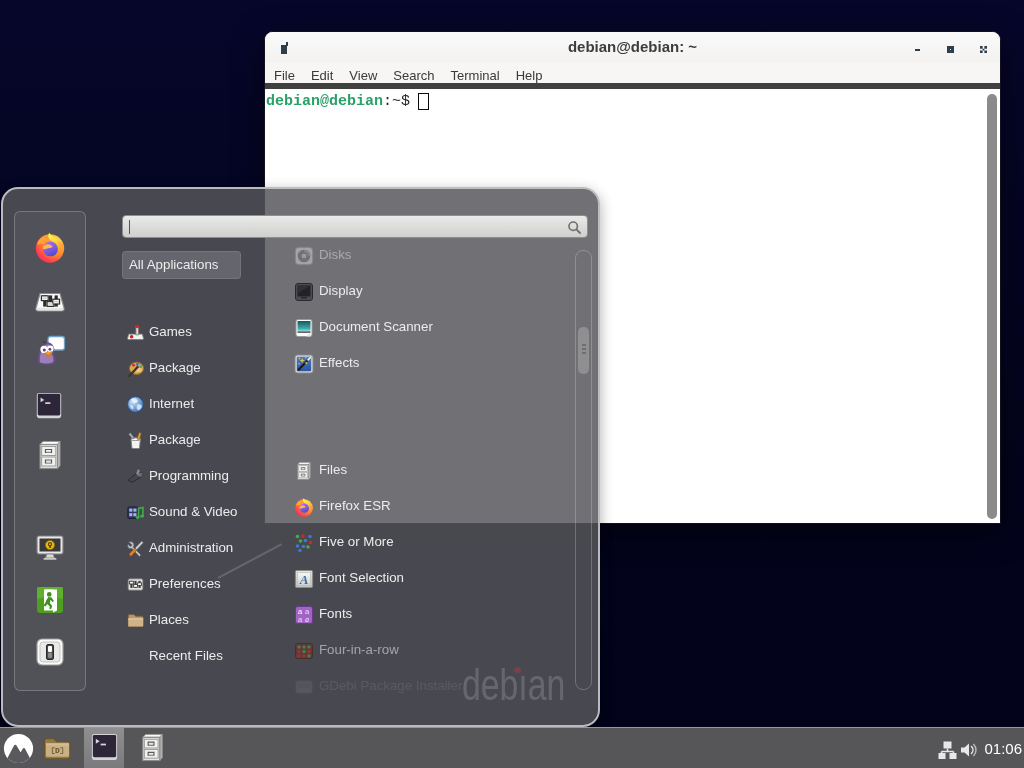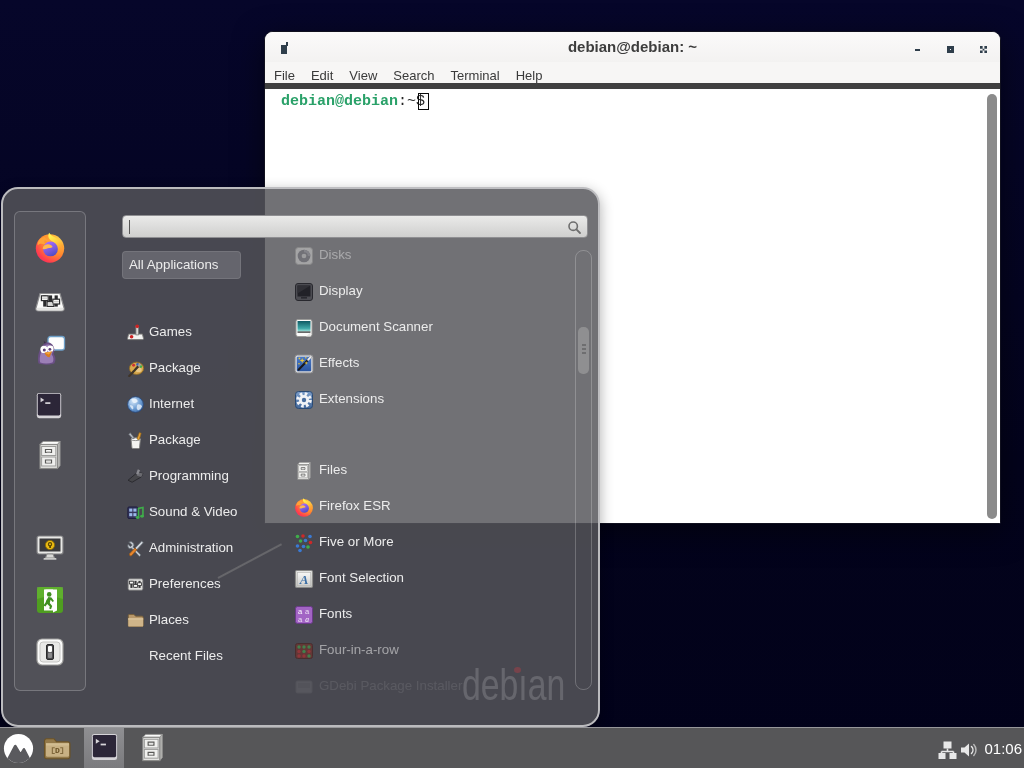--- a/index.html
+++ b/index.html
@@ -5,21 +5,21 @@
 body{font-family:"Liberation Sans",sans-serif;position:relative;background:linear-gradient(180deg,#06062a 0%,#03031c 60%,#02021a 100%)}
 #term{position:absolute;left:264px;top:31px;width:737px;height:493px;background:#fff;border:1px solid #11111f;border-radius:9px 9px 2px 2px;box-shadow:0 8px 30px rgba(0,0,0,.5)}
 #tbar{position:absolute;left:0;top:0;right:0;height:30px;background:linear-gradient(180deg,#fbfafa,#f3f2f1);border-radius:8px 8px 0 0}
 #title{position:absolute;left:0;right:0;top:6px;text-align:center;font-size:15px;font-weight:bold;color:#3d3d3d}
 #ticon{position:absolute;left:16px;top:13px;width:6px;height:9px;background:#2f3e4b}
 #ticon:after{content:"";position:absolute;left:5px;top:-3px;width:2px;height:4px;background:#2f3e4b}
 .wbtn{position:absolute;color:#2f3e4b}
 #mbar{position:absolute;left:0;top:30px;right:0;height:27px;background:#f7f6f5;border-bottom:6px solid #404040;font-size:13px;color:#3a3a3a;padding-left:1px}
 #mbar span{display:inline-block;padding:6px 8px}
 #tcontent{position:absolute;left:0;top:58px;right:0;bottom:0;background:#fff;font-family:"Liberation Mono",monospace;font-size:15px;line-height:19px}
-#prompt{position:absolute;left:16px;top:2px;color:#262626}
+#prompt{position:absolute;left:1px;top:2px;color:#262626}
 #prompt b{color:#2aa169;font-weight:bold}
 #cursor{position:absolute;left:153px;top:3px;width:11px;height:17px;border:1.8px solid #0a0a0a}
 #tscroll{position:absolute;right:3px;top:4px;bottom:4px;width:10px;background:#8b8b8b;border-radius:5px}
 #menu{position:absolute;left:1px;top:187px;width:599px;height:540px;background:rgba(86,86,91,.84);border:2px solid rgba(198,198,200,.92);border-radius:17px;box-shadow:0 4px 14px rgba(0,0,0,.32);color:#ececec;font-size:13.3px}
 #sidebar{position:absolute;left:11px;top:22px;width:72px;height:480px;background:rgba(255,255,255,.05);border:1px solid rgba(255,255,255,.22);border-radius:6px}
 .sic{position:absolute;left:31px;width:32px;height:32px}
 #search{position:absolute;left:119px;top:26px;width:466px;height:23px;background:linear-gradient(180deg,#eaeae9,#cfcfce);border:1px solid #8f8f92;border-radius:4px}
 #search .caret{position:absolute;left:6px;top:4px;width:1px;height:14px;background:#555}
 #search svg{position:absolute;right:5px;top:4px}
 #allapps{position:absolute;left:119px;top:62px;width:119px;height:28px;background:rgba(255,255,255,.16);border:1px solid rgba(255,255,255,.1);border-radius:4px;line-height:26px;padding-left:6px}
@@ -318,35 +318,20 @@
 <path d="M16.8 3 L4.6 15.8" stroke="#1a1a1c" stroke-width="2" stroke-linecap="round"></path>
 <path d="M16.9 2.9 L14.2 5.7" stroke="#ececee" stroke-width="2" stroke-linecap="round"></path>
 <path d="M8.2 4 l0.7 1.8 l1.8 0.7 l-1.8 0.7 l-0.7 1.8 l-0.7 -1.8 l-1.8 -0.7 l1.8 -0.7 Z" fill="#e8c53a"></path>
 <path d="M12.2 7.2 l0.5 1.3 l1.3 0.5 l-1.3 0.5 l-0.5 1.3 l-0.5 -1.3 l-1.3 -0.5 l1.3 -0.5 Z" fill="#e8c53a"></path>
 <circle cx="5.4" cy="4.4" r="0.9" fill="#e8c53a"></circle>
           <circle cx="11.8" cy="3.8" r="0.8" fill="#e8c53a"></circle>
           <circle cx="5" cy="9.8" r="0.8" fill="#e8c53a"></circle>
         </svg></span>
       <span class="at">Effects</span>
     </div>
-<div class="app" style="top:194px">
-      <span class="ai"><svg width="20" height="20" viewBox="0 0 20 20">
-          <defs>
-            <linearGradient id="ext" x1="0" y1="0" x2="0" y2="1">
-              <stop offset="0" stop-color="#7a9cc8"></stop>
-              <stop offset="1" stop-color="#44689a"></stop>
-            </linearGradient>
-          </defs>
-<rect x="1.5" y="1.5" width="17" height="17" rx="3" fill="url(#ext)" stroke="#2a4a74" stroke-width="1"></rect>
-<circle cx="10" cy="10" r="6" fill="none" stroke="#f2f3f6" stroke-width="3.6" stroke-dasharray="2.5 2.2"></circle>
-<circle cx="10" cy="10" r="5" fill="#f2f3f6"></circle>
-<circle cx="10" cy="10" r="2.2" fill="#4a6e9e"></circle>
-        </svg></span>
-      <span class="at">Extensions</span>
-    </div>
 <div class="app" style="top:301px">
       <span class="ai"><svg width="20" height="20" viewBox="0 0 32 32">
           <defs>
 <radialGradient id="f2a" cx="0.85" cy="0.1" r="1.35">
 <stop offset="0" stop-color="#ffd54d"></stop>
               <stop offset="0.22" stop-color="#ffac38"></stop>
 <stop offset="0.45" stop-color="#ff8a2e"></stop>
               <stop offset="0.7" stop-color="#ff3d4e"></stop>
 <stop offset="1" stop-color="#e3137f"></stop>
             </radialGradient>

